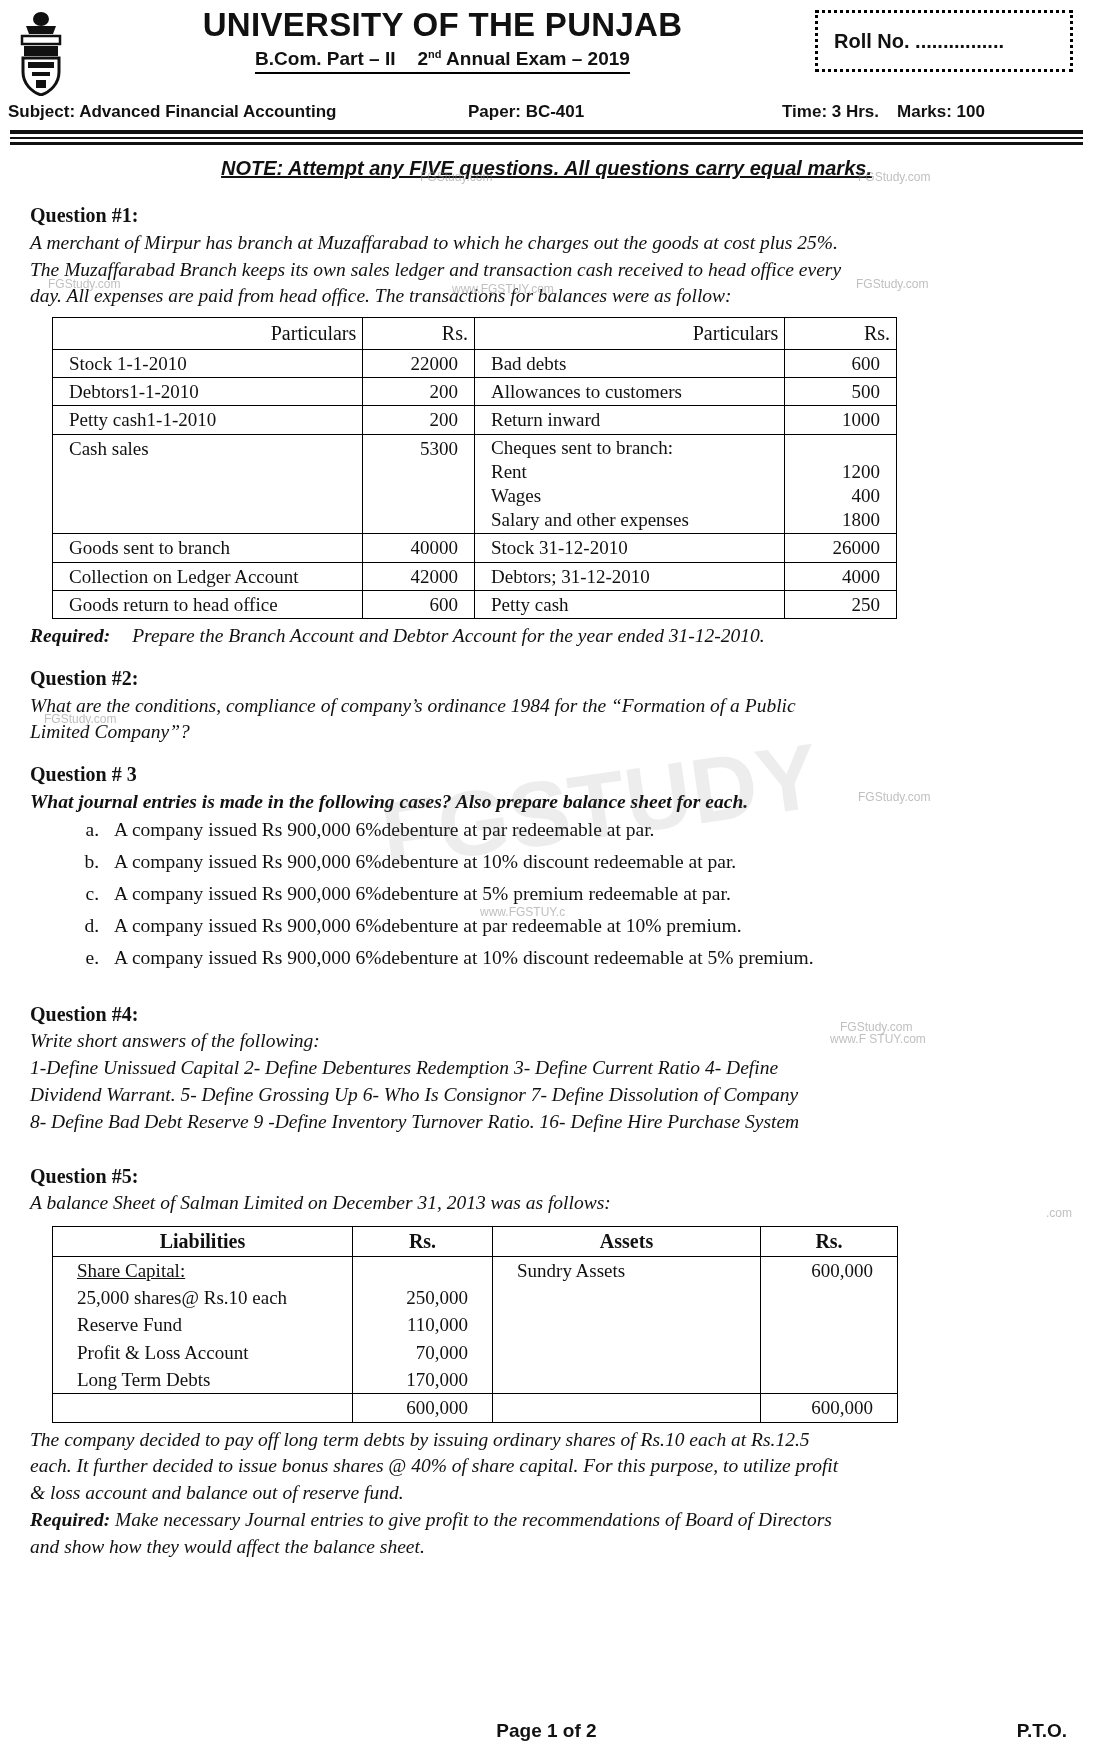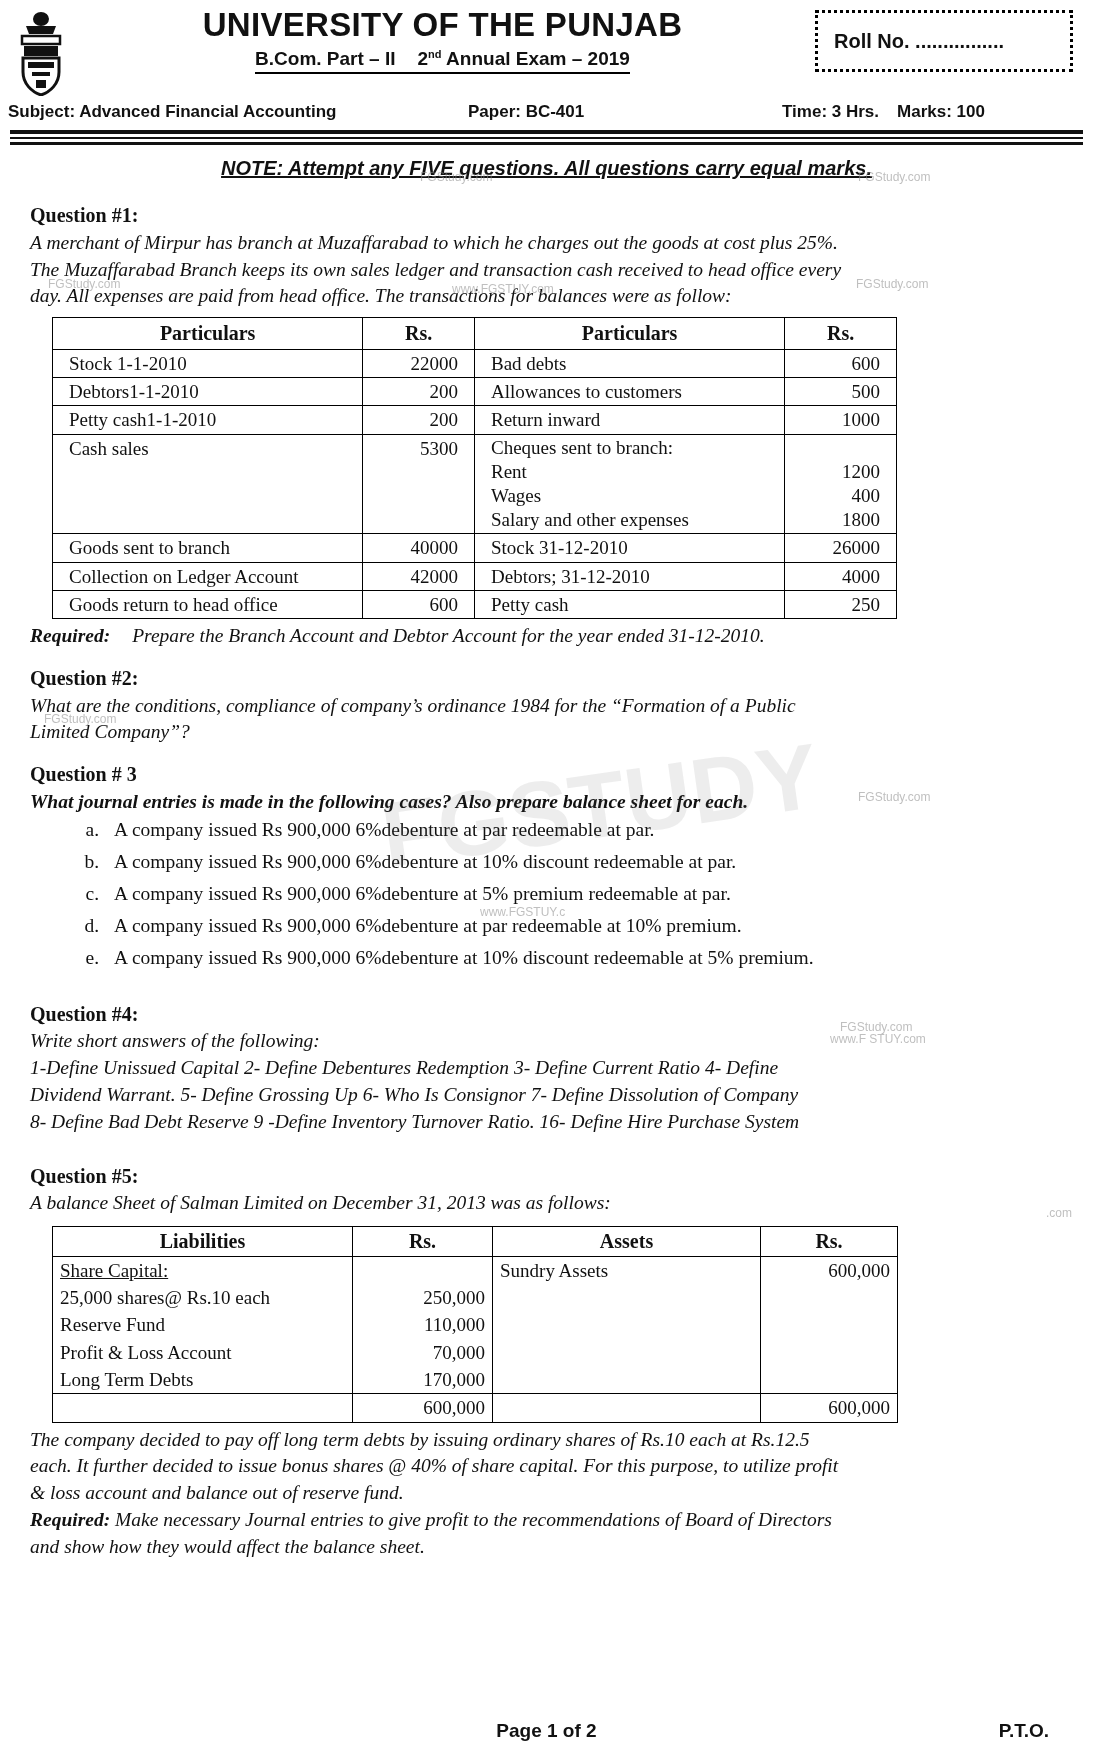--- a/index.html
+++ b/index.html
@@ -65,52 +65,52 @@
 
   
   table.ledger {
     border-collapse:collapse; width:845px; margin:8px 0 4px 22px;
     font-size:19px; table-layout:fixed;
   }
   table.ledger th, table.ledger td {
     border:1.6px solid #000; padding:1px 16px; vertical-align:top;
     height:27px;
   }
-  table.ledger th { text-align:center; font-weight:bold; font-size:20px; padding:2px 6px; }
+  table.ledger th { text-align:right; font-weight:normal; font-size:20px; padding:2px 6px; }
   .num { text-align:right; }
   .col-p { width:300px; }
   .col-r { width:108px; }
   .col-p2 { width:300px; }
   .col-r2 { width:108px; }
   .stack-line { display:block; line-height:1.27; }
 
   table.bsheet {
     border-collapse:collapse; width:845px; margin:10px 0 4px 22px;
     font-size:19px; table-layout:fixed;
   }
   table.bsheet th, table.bsheet td {
-    border:1.6px solid #000; padding:1px 7px; vertical-align:top; height:26px;
+    border:1.6px solid #000; padding:1px 24px; vertical-align:top; height:26px;
   }
   table.bsheet th { text-align:center; font-weight:bold; font-size:20px; }
   .underline-text { text-decoration:underline; }
 
   ol.alpha { margin:2px 0 0 0; padding-left:74px; }
   ol.alpha li { margin:0 0 6px 0; list-style-type:lower-alpha; padding-left:10px; }
 
   .required b { font-weight:bold; }
   .required .gap { display:inline-block; width:22px; }
 
   .q4line { margin:0; }
 
   .footer {
     position:absolute; left:0; right:0; bottom:16px;
     font-family:"Liberation Sans", sans-serif; font-weight:bold; font-size:19px;
   }
   .footer .pageno { text-align:center; }
-  .footer .pto { position:absolute; right:44px; top:0; }
+  .footer .pto { position:absolute; right:26px; top:0; }
 
   
   .wm {
     position:absolute; color:#8b8b8b; opacity:.55;
     font-family:"Liberation Sans", sans-serif; font-size:12px;
     pointer-events:none; white-space:nowrap;
   }
   .wm-center {
     position:absolute; left:390px; top:640px; width:420px; height:330px;
     opacity:.10; pointer-events:none;

